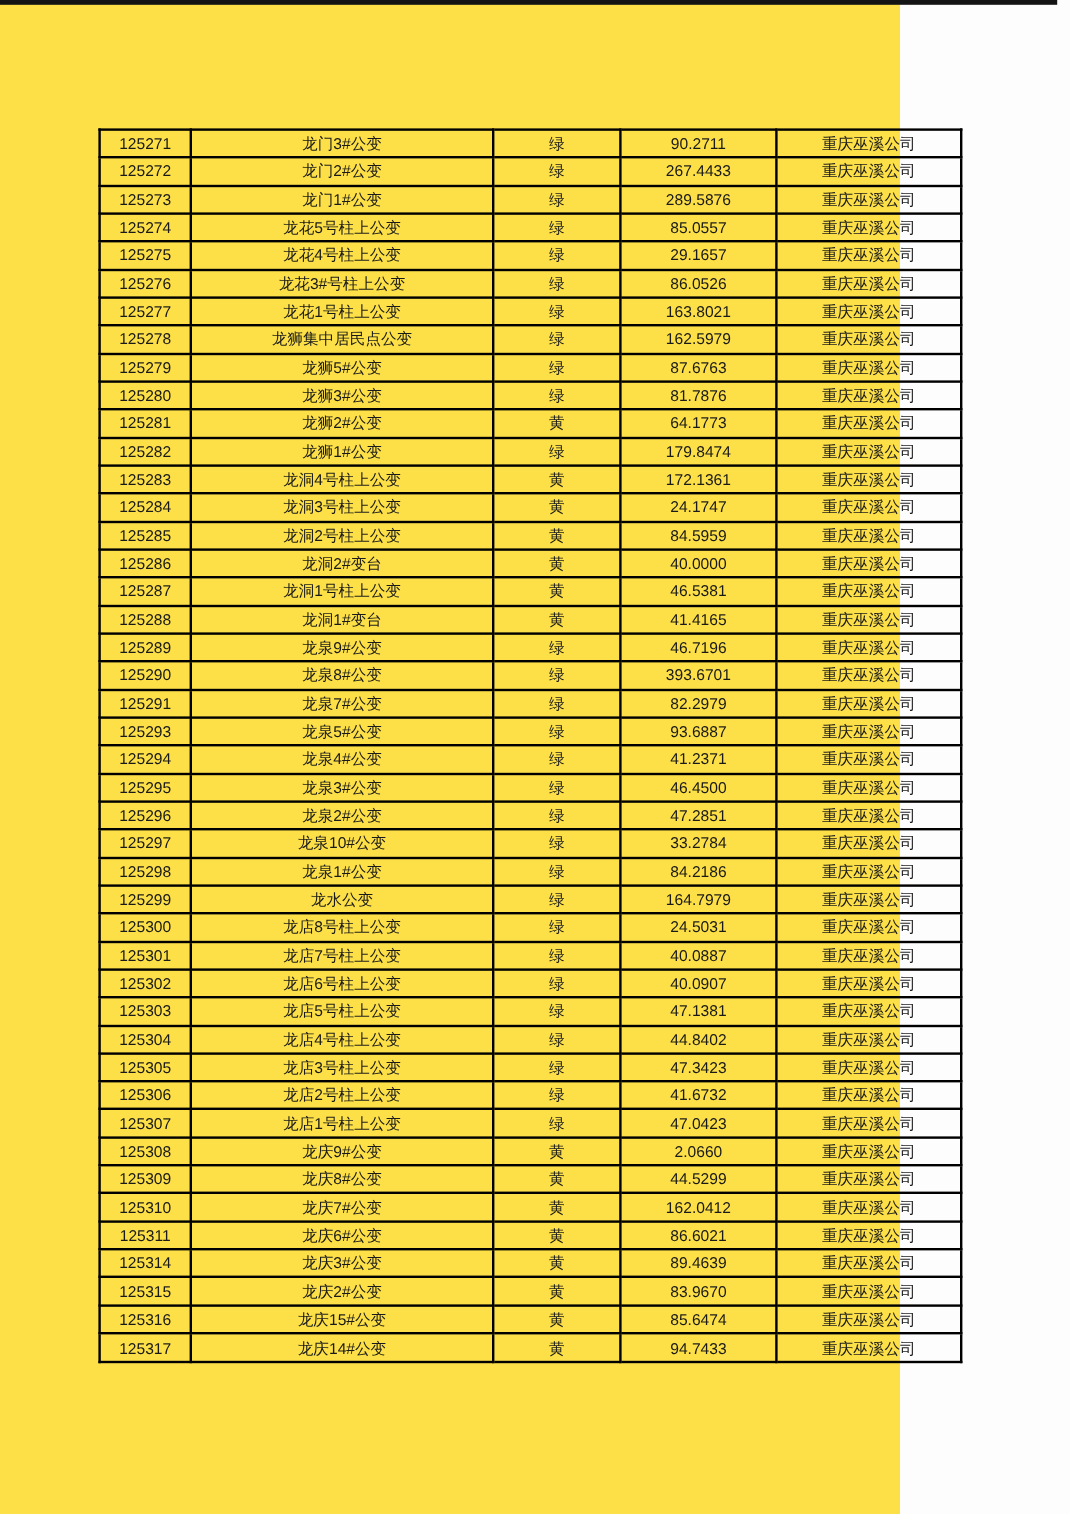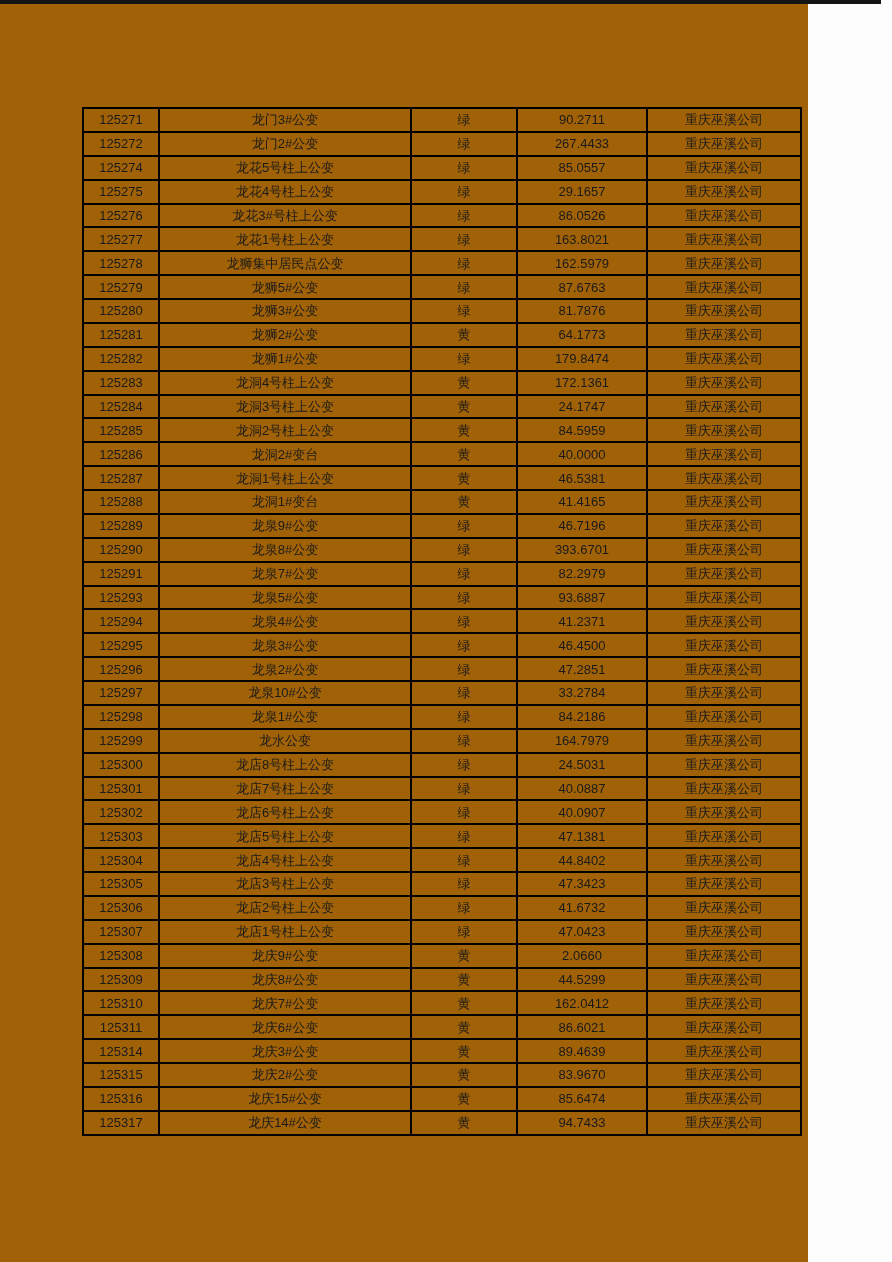--- a/index.html
+++ b/index.html
@@ -10,23 +10,23 @@
     width: 892px;
     height: 1262px;
     background: #fdfdfd;
     font-family: "Liberation Sans", "DejaVu Sans", sans-serif;
     position: relative;
     overflow: hidden;
   }
   .page {
     position: absolute;
     left: 0; top: 0;
-    width: 808px;
+    width: 750px;
     height: 1262px;
-    background: #a16207;
+    background: #fde047;
   }
   .top-rule {
     position: absolute;
     left: 0;
     top: 0;
     width: 881px;
     height: 4px;
     background: #141414;
   }
   table.data-table {
@@ -81,20 +81,27 @@
           <td>重庆巫溪公司</td>
         </tr>
         <tr>
           <td>125272</td>
           <td>龙门2#公变</td>
           <td>绿</td>
           <td>267.4433</td>
           <td>重庆巫溪公司</td>
         </tr>
         <tr>
+          <td>125273</td>
+          <td>龙门1#公变</td>
+          <td>绿</td>
+          <td>289.5876</td>
+          <td>重庆巫溪公司</td>
+        </tr>
+        <tr>
           <td>125274</td>
           <td>龙花5号柱上公变</td>
           <td>绿</td>
           <td>85.0557</td>
           <td>重庆巫溪公司</td>
         </tr>
         <tr>
           <td>125275</td>
           <td>龙花4号柱上公变</td>
           <td>绿</td>

